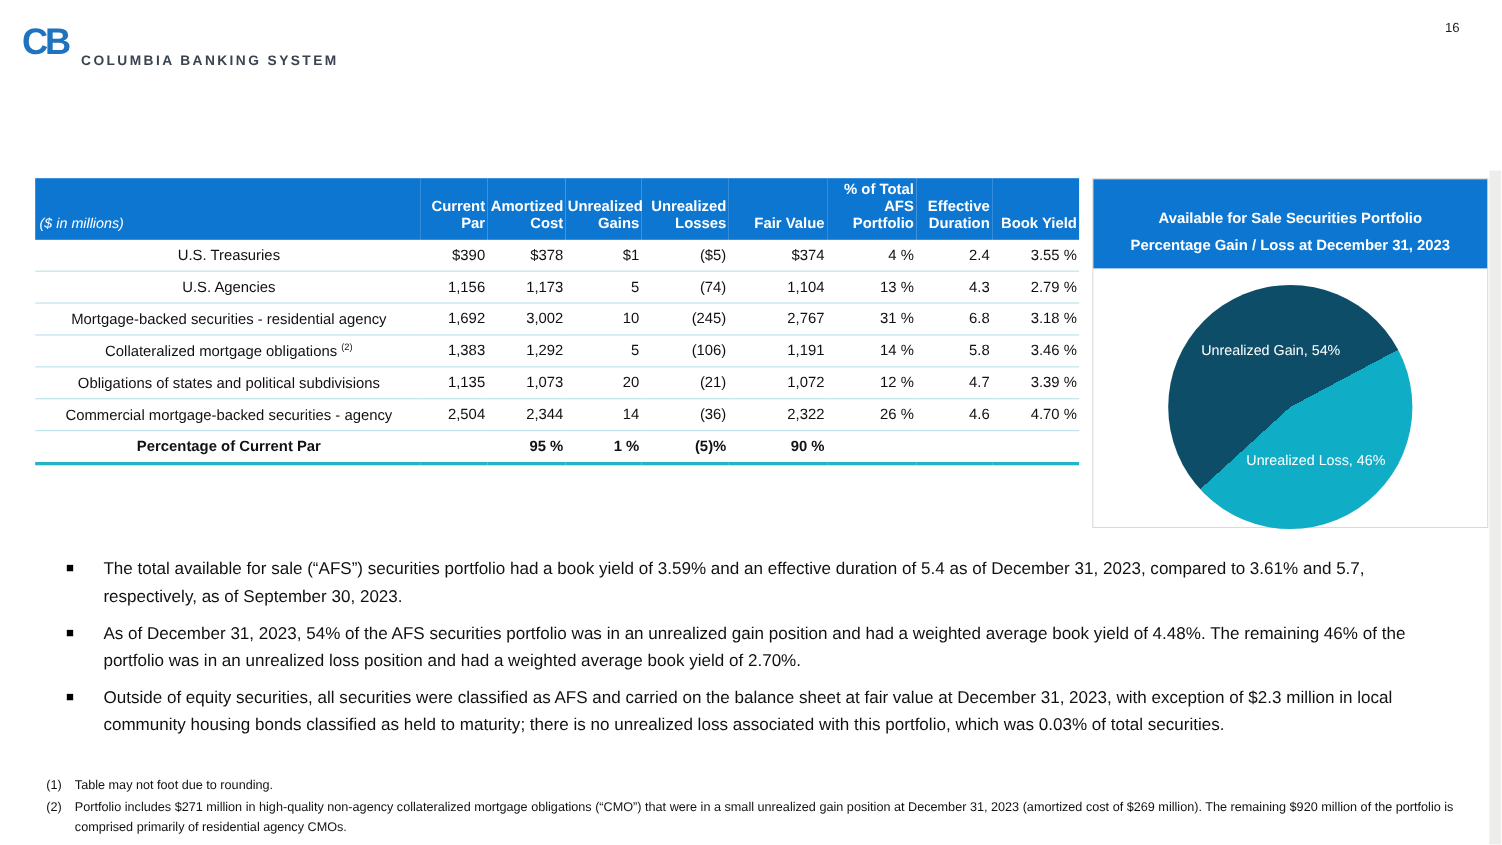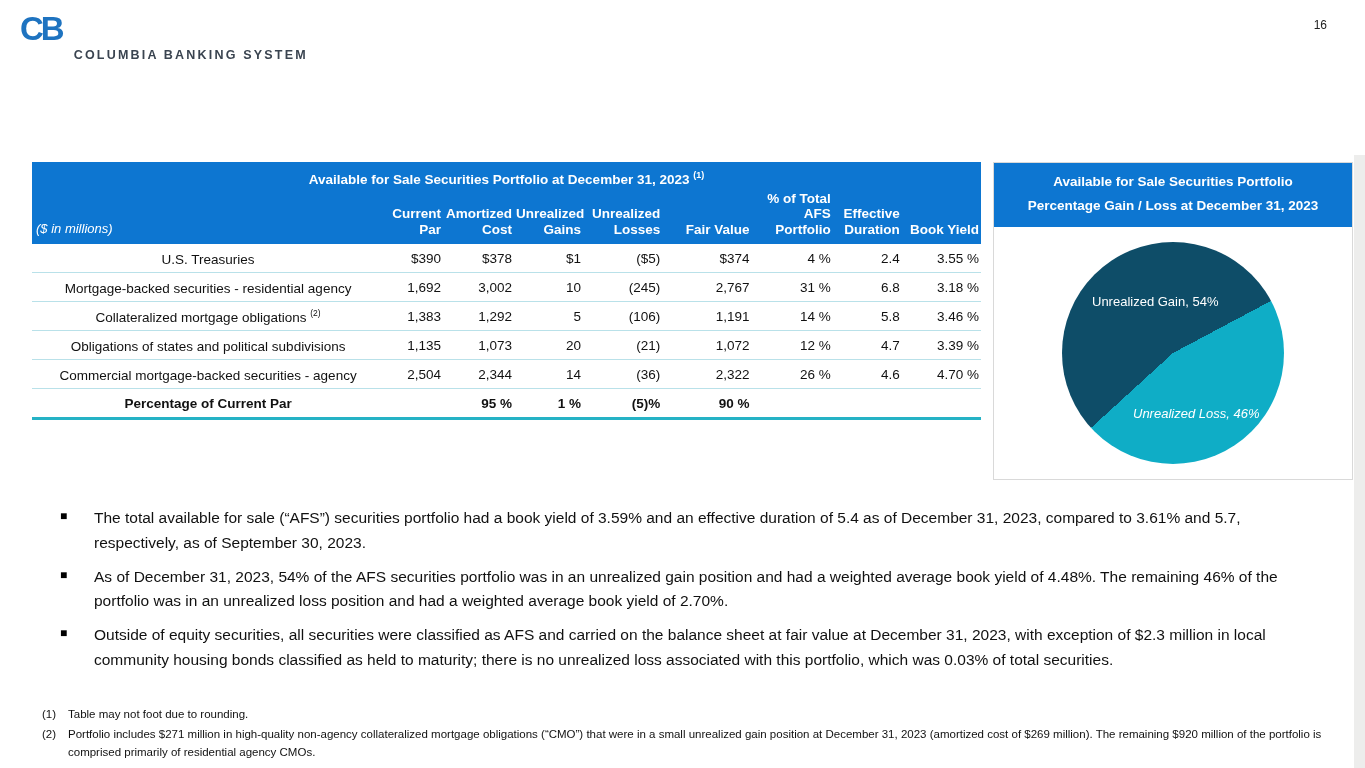--- a/index.html
+++ b/index.html
@@ -1,21 +1,21 @@
 <!DOCTYPE html>
 <html style="--hdr-blue: #0d76d1; --divider-teal: #b9e1e9; --bottom-teal: #25b2c5; --logo-blue: #1e73c0; --brand-text: #3a4450;"><head>
 <meta charset="utf-8">
 <style>
   html,body{margin:0;padding:0;background:#fff;}
   .slide{
     position:relative;width:1365px;height:768px;background:#ffffff;
     font-family:"Liberation Sans",sans-serif;color:#111;overflow:hidden;
   }
   
-  .logo-wrap{position:absolute;left:20px;top:12px;display:flex;gap:12px;}
+  .logo-wrap{position:absolute;left:20px;top:12px;display:flex;align-items:center;gap:12px;}
   .logo-mark{font-weight:800;font-size:33px;letter-spacing:-3px;color:var(--logo-blue);line-height:1;transform:scaleY(1.02);}
   .brand-name{font-weight:bold;font-size:12.5px;letter-spacing:2.2px;color:var(--brand-text);margin-top:36px;}
   .page-number{position:absolute;right:38px;top:18px;font-size:12px;color:#222;}
   
   .slide-title{position:absolute;left:75px;top:80px;margin:0;font-size:30px;font-weight:bold;color:#000;}
   
   .content{position:absolute;left:32px;top:162px;width:1321px;display:flex;gap:12px;}
   .table-panel{width:949px;}
   table{border-collapse:collapse;table-layout:fixed;width:949px;}
   thead th{background:var(--hdr-blue);color:#fff;font-size:13.5px;}
@@ -26,25 +26,25 @@
   tbody td{font-size:13.5px;height:28px;text-align:right;padding:0 2px;white-space:nowrap;}
   tbody td.lbl{text-align:center;padding-left:4px;}
   tbody tr{border-bottom:1px solid var(--divider-teal);}
   tbody td sup{font-size:8.5px;}
   tr.total-row td{font-weight:bold;}
   tr.total-row td.lbl{padding-left:10px;}
   tr.pct-row td{font-weight:bold;}
   tr.pct-row{border-bottom:3px solid var(--bottom-teal);}
   
   .pie-panel{width:360px;height:318px;box-sizing:border-box;border:1px solid #d9d9d9;background:#fff;}
-  .pie-head{background:var(--hdr-blue);color:#fff;font-size:13.5px;font-weight:bold;text-align:center;padding:7px 4px 8px 4px;line-height:1.8;}
+  .pie-head{background:var(--hdr-blue);color:#fff;font-size:13.5px;font-weight:bold;text-align:center;padding:24px 4px 8px 4px;line-height:1.8;}
   .pie-wrap{position:relative;width:222px;height:222px;border-radius:50%;margin:15px auto 0 auto;}
   .pie-label{position:absolute;color:#fff;font-size:13px;white-space:nowrap;}
   .pie-label.gain{left:30px;top:52px;}
-  .pie-label.loss{left:71px;top:164px;font-style:italic;}
+  .pie-label.loss{left:71px;top:152px;}
   
   .bullets{position:absolute;left:60px;top:506px;width:1238px;}
   .bullet{display:flex;margin-bottom:9px;}
   .bullet .marker{width:34px;flex:0 0 34px;font-size:12px;padding-top:3px;color:#000;}
   .bullet .btxt{flex:1;font-size:15.5px;line-height:1.6;color:#111;}
   
   .footnotes{position:absolute;left:42px;top:706px;width:1312px;}
   .footnote{display:flex;margin-bottom:3px;}
   .footnote .fmarker{width:26px;flex:0 0 26px;font-size:11.5px;line-height:1.5;}
   .footnote .ftxt{flex:1;font-size:11.5px;line-height:1.5;}
@@ -71,23 +71,20 @@
             <col style="width:60px">
             <col style="width:70px">
             <col style="width:68px">
           <col style="width:78px">
             <col style="width:88px">
             <col style="width:80px">
             <col style="width:68px">
             <col style="width:78px">
         </colgroup>
         <thead>
-          <tr class="tbl-title-row">
-            <th colspan="9"><span>Available for Sale Securities Portfolio at December 31, 2023</span> <sup>(1)</sup></th>
-          </tr>
           <tr class="col-head-row">
             <th class="unit">($ in millions)</th>
             <th>Current Par</th>
             <th>Amortized Cost</th>
             <th>Unrealized Gains</th>
             <th>Unrealized Losses</th>
             <th>Fair Value</th>
             <th>% of Total AFS Portfolio</th>
             <th>Effective Duration</th>
             <th>Book Yield</th>
@@ -99,20 +96,31 @@
             <td>$390</td>
             <td>$378</td>
             <td>$1</td>
             <td>($5)</td>
             <td>$374</td>
             <td>4 %</td>
             <td>2.4</td>
             <td>3.55 %</td>
           </tr>
           <tr>
+            <td class="lbl"><span>U.S. Agencies</span><sup></sup></td>
+            <td>1,156</td>
+            <td>1,173</td>
+            <td>5</td>
+            <td>(74)</td>
+            <td>1,104</td>
+            <td>13 %</td>
+            <td>4.3</td>
+            <td>2.79 %</td>
+          </tr>
+          <tr>
             <td class="lbl"><span>Mortgage-backed securities - residential agency</span><sup></sup></td>
             <td>1,692</td>
             <td>3,002</td>
             <td>10</td>
             <td>(245)</td>
             <td>2,767</td>
             <td>31 %</td>
             <td>6.8</td>
             <td>3.18 %</td>
           </tr>

